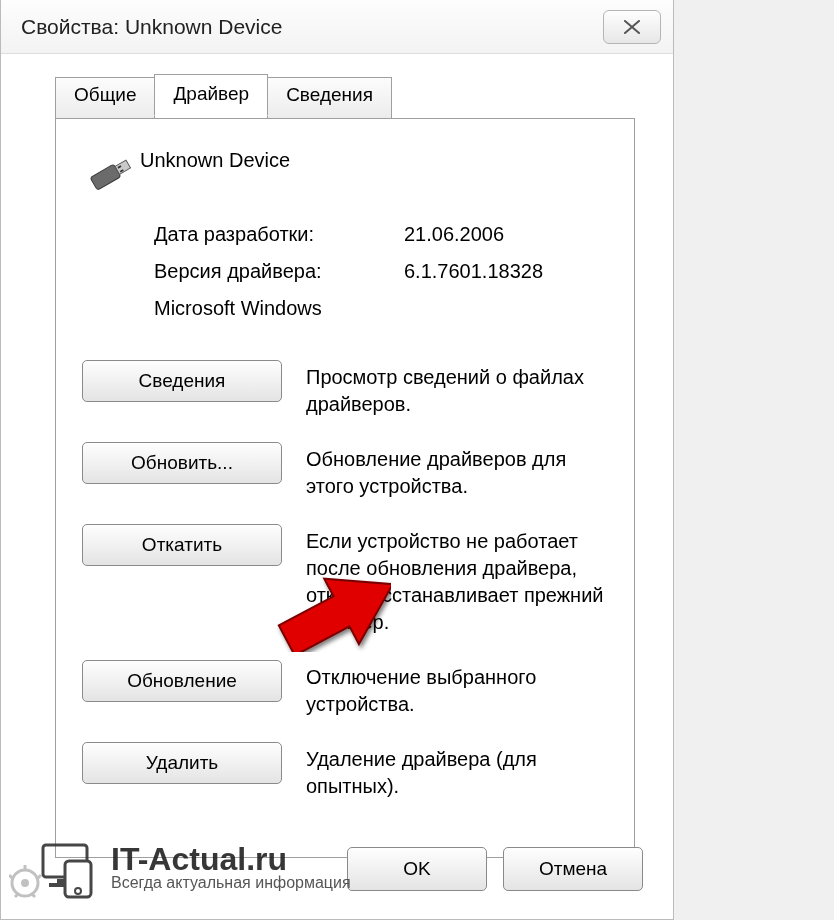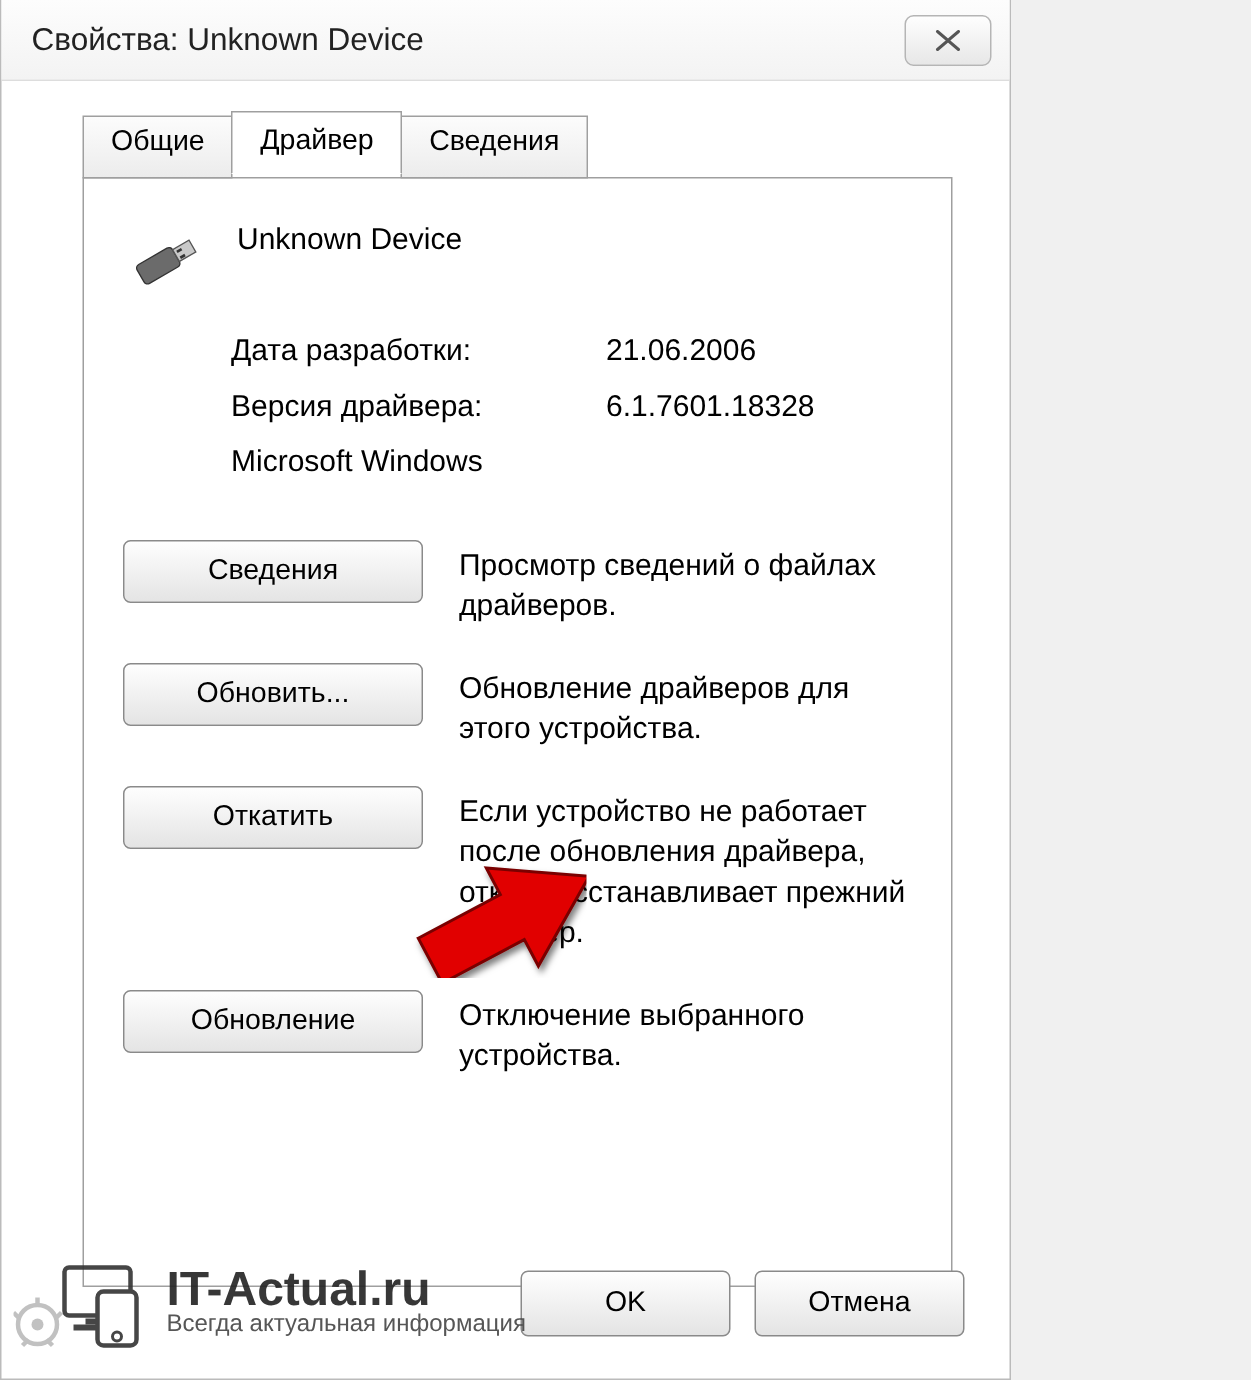--- a/index.html
+++ b/index.html
@@ -58,21 +58,21 @@
     padding-bottom:10px;
     z-index:3;
   }
   .tab-panel {
     border:1px solid #9f9f9f;
     background:#fff;
     position:relative;
     padding: 30px 26px 26px 26px;
     min-height: 740px;
   }
-  .device-header { display:flex; align-items:flex-start; gap:18px; margin-bottom: 28px; }
+  .device-header { display:flex; align-items:flex-start; margin-bottom: 28px; }
   .device-icon { width:58px; height:42px; margin-top:4px; flex-shrink:0; }
   .device-name { font-size:20px; }
   .info-grid {
     margin-left: 72px;
     margin-bottom: 40px;
   }
   .info-row { display:flex; margin-bottom: 14px; font-size:20px;}
   .info-label { width: 250px; flex-shrink:0;}
   .info-value { }
   .action-row { display:flex; align-items:flex-start; margin-bottom: 24px; gap:24px;}
@@ -168,20 +168,24 @@
         <button class="win-btn">Обновить...</button>
         <div class="action-desc">Обновление драйверов для этого устройства.</div>
       </div>
       <div class="action-row">
         <button class="win-btn">Откатить</button>
         <div class="action-desc">Если устройство не работает после обновления драйвера, откат восстанавливает прежний драйвер.</div>
       </div>
       <div class="action-row">
         <button class="win-btn">Обновление</button>
         <div class="action-desc">Отключение выбранного устройства.</div>
+      </div>
+      <div class="action-row">
+        <button class="win-btn">Удалить</button>
+        <div class="action-desc">Удаление драйвера (для опытных).</div>
       </div>
 
     </div>
   </div>
 
   <svg class="arrow" viewBox="0 0 140 100">
     <defs>
       <filter id="sh" x="-20%" y="-20%" width="140%" height="140%">
         <feDropShadow dx="2" dy="3" stdDeviation="2" flood-color="#000" flood-opacity="0.5"></feDropShadow>
       </filter>

